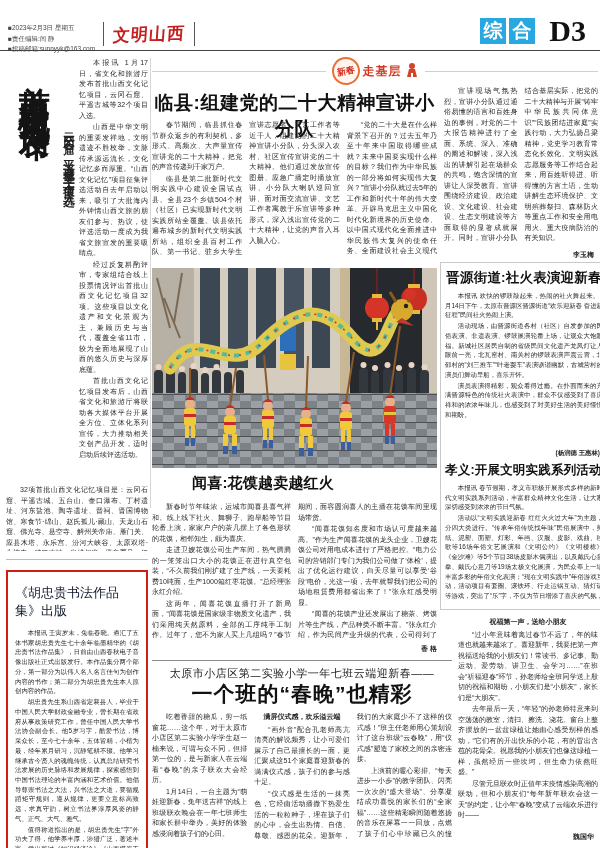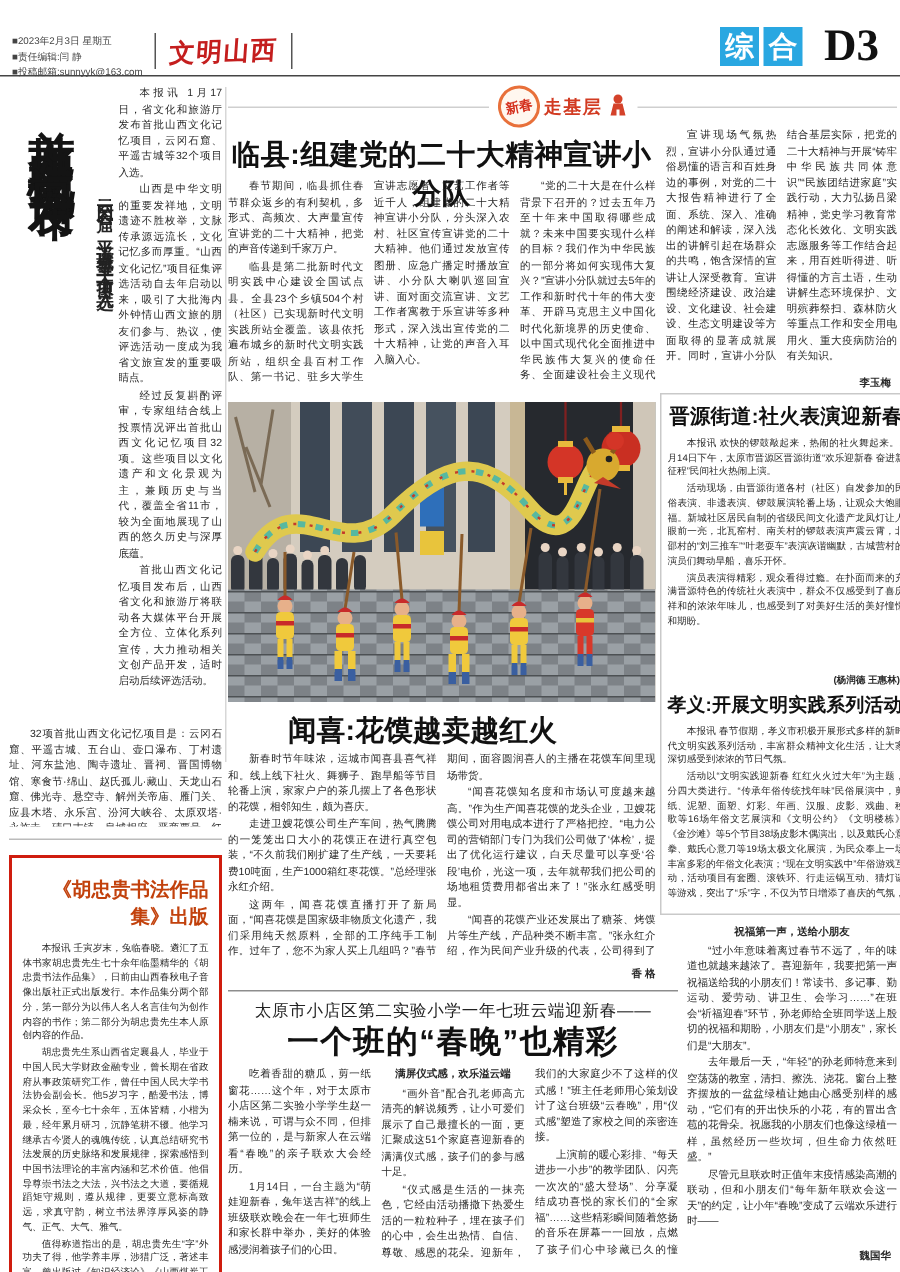--- a/index.html
+++ b/index.html
@@ -27,21 +27,21 @@
         width:26px;margin-top:66px;letter-spacing:3px;font-weight:600;}
   .t7{font-size:7px;line-height:1.5;text-align:justify;}
   .t65{font-size:6.4px;line-height:1.52;text-align:justify;}
   .para{text-indent:2em;margin:0 0 1px 0;}
   .subhead{font-weight:700;text-align:center;margin:3px 0 2px 0;}
   .byline{font-weight:700;text-align:right;font-size:7px;padding-right:3px;}
   .lead-body{flex:1;overflow:hidden;padding-left:3px;}
   .lead-wide{margin-top:3px;height:66px;overflow:hidden;}
   .lead-rule{border:none;border-top:1px solid #bbb;margin:8px 0 0 0;}
   .bookbox{margin-top:10px;border:2px solid #cf1d0e;height:290px;padding:8px 7px;overflow:hidden;}
-  .book-title{font-size:13px;font-weight:700;text-align:right;margin:4px 0 8px 0;color:#c2410c;}
+  .book-title{font-size:13px;font-weight:400;text-align:left;margin:4px 0 8px 0;color:#0f172a;}
   
   .main{position:absolute;left:152px;top:56px;width:446px;height:792px;}
   .badge-row{position:absolute;left:0;top:0;width:446px;height:30px;display:flex;align-items:center;}
   .badge-line{flex:1;height:1px;background:#cfcfcf;}
   .badge{display:flex;align-items:center;gap:3px;padding:0 6px;}
   .seal{width:24px;height:24px;border-radius:50%;border:2px solid #e8703a;background:#fff7ef;
         color:#d42f1d;font-size:9px;font-weight:900;display:flex;align-items:center;
         justify-content:center;transform:rotate(-12deg);line-height:1;}
   .badge-label{font-size:12px;font-weight:900;color:#d23b22;letter-spacing:1px;}
   .title-lg{font-size:19px;font-weight:900;color:#111;text-align:center;letter-spacing:0.5px;}
@@ -291,21 +291,21 @@
         </div>
       <div class="byline" style="font-size:6.4px;">(杨润德 王惠林)</div>
       <div class="title-md" style="font-size:12.5px;margin:4px 0 4px 0;white-space:nowrap;">孝义:开展文明实践系列活动</div>
       <div class="t65" style="height:118px;overflow:hidden;">
           <div class="para">本报讯 春节假期，孝义市积极开展形式多样的新时代文明实践系列活动，丰富群众精神文化生活，让大家深切感受到浓浓的节日气氛。</div>
           <div class="para">活动以“文明实践迎新春 红红火火过大年”为主题，分四大类进行。“传承年俗传统找年味”民俗展演中，剪纸、泥塑、面塑、灯彩、年画、汉服、皮影、戏曲、秧歌等16场年俗文艺展演和《文明公约》《文明楼栋》《金沙滩》等5个节目38场皮影木偶演出，以及戴氏心意拳、戴氏心意刀等19场太极文化展演，为民众奉上一场丰富多彩的年俗文化表演；“现在文明实践中”年俗游戏互动，活动项目有套圈、滚铁环、行走运锅互动、猜灯谜等游戏，突出了“乐”字，不仅为节日增添了喜庆的气氛，还为大家提供了一个良好的交流平台，充分展示市民的精神风采；“品记忆中的年味”小吃街，让市民一边品尝冻梨、糕点、糖瓜、烤红薯、运城美食，一边感受老孝义人的过年记忆。</div>
         </div>
 
     </div>
 
-    <div class="abs title-md" style="left:28px;top:418px;font-size:19px;padding-left:12px;">闻喜:花馍越卖越红火</div>
+    <div class="abs title-md" style="left:28px;top:418px;font-size:15px;padding-left:12px;">闻喜:花馍越卖越红火</div>
     <div class="abs cols2 t7" style="left:0;top:446px;width:285px;height:146px;overflow:hidden;">
         <div class="para">新春时节年味浓，运城市闻喜县喜气祥和。线上线下社火、舞狮子、跑旱船等节目轮番上演，家家户户的茶几摆上了各色形状的花馍，相邻知生，颇为喜庆。</div>
         <div class="para">走进卫嫂花馍公司生产车间，热气腾腾的一笼笼出口大小的花馍正在进行真空包装，“不久前我们刚扩建了生产线，一天要耗费10吨面，生产1000箱红枣花馍。”总经理张永红介绍。</div>
         <div class="para">这两年，闻喜花馍直播打开了新局面，“闻喜花馍是国家级非物质文化遗产，我们采用纯天然原料，全部的工序纯手工制作。过年了，您不为家人买上几组吗？”春节期间，面容圆润喜人的主播在花馍车间里现场带货。</div>
         <div class="para">“闻喜花馍知名度和市场认可度越来越高。”作为生产闻喜花馍的龙头企业，卫嫂花馍公司对用电成本进行了严格把控。“电力公司的营销部门专门为我们公司做了‘体检’，提出了优化运行建议，白天尽量可以享受‘谷段’电价，光这一项，去年就帮我们把公司的场地租赁费用都省出来了！”张永红感受明显。</div>
         <div class="para">“闻喜的花馍产业还发展出了糖茶、烤馍片等生产线，产品种类不断丰富。”张永红介绍，作为民间产业升级的代表，公司得到了各方面支持，“在一系列利好政策扶持下，春节期间的订单已恢复到三年前的水平。”张永红对新的一年充满期待。</div>
       </div>
     <div class="abs byline" style="left:160px;top:588px;width:125px;">香 格</div>
 
     <div class="hrule"></div>

